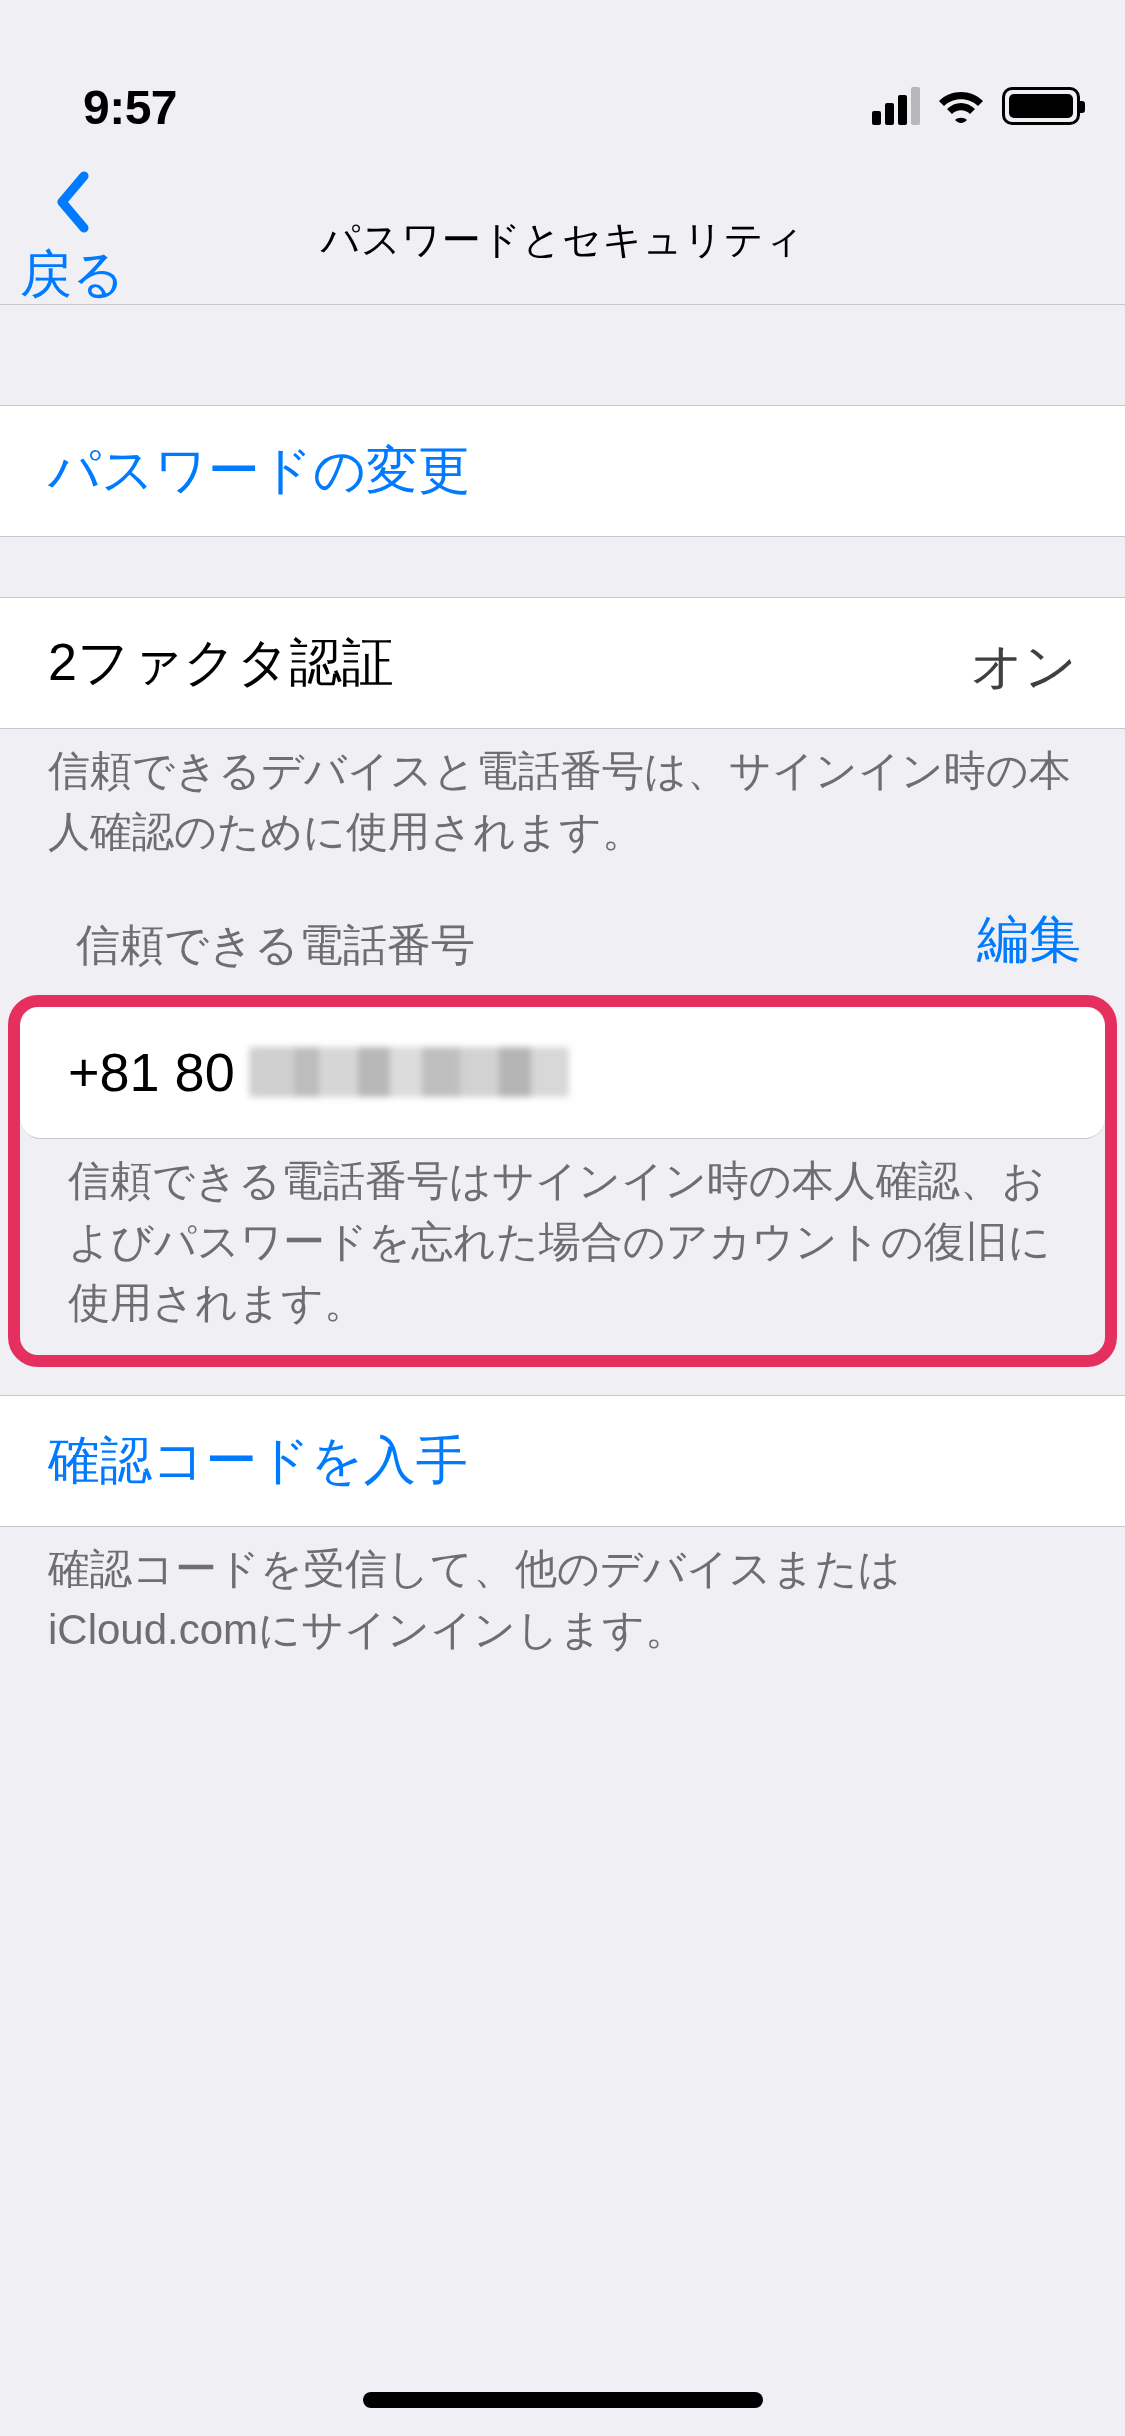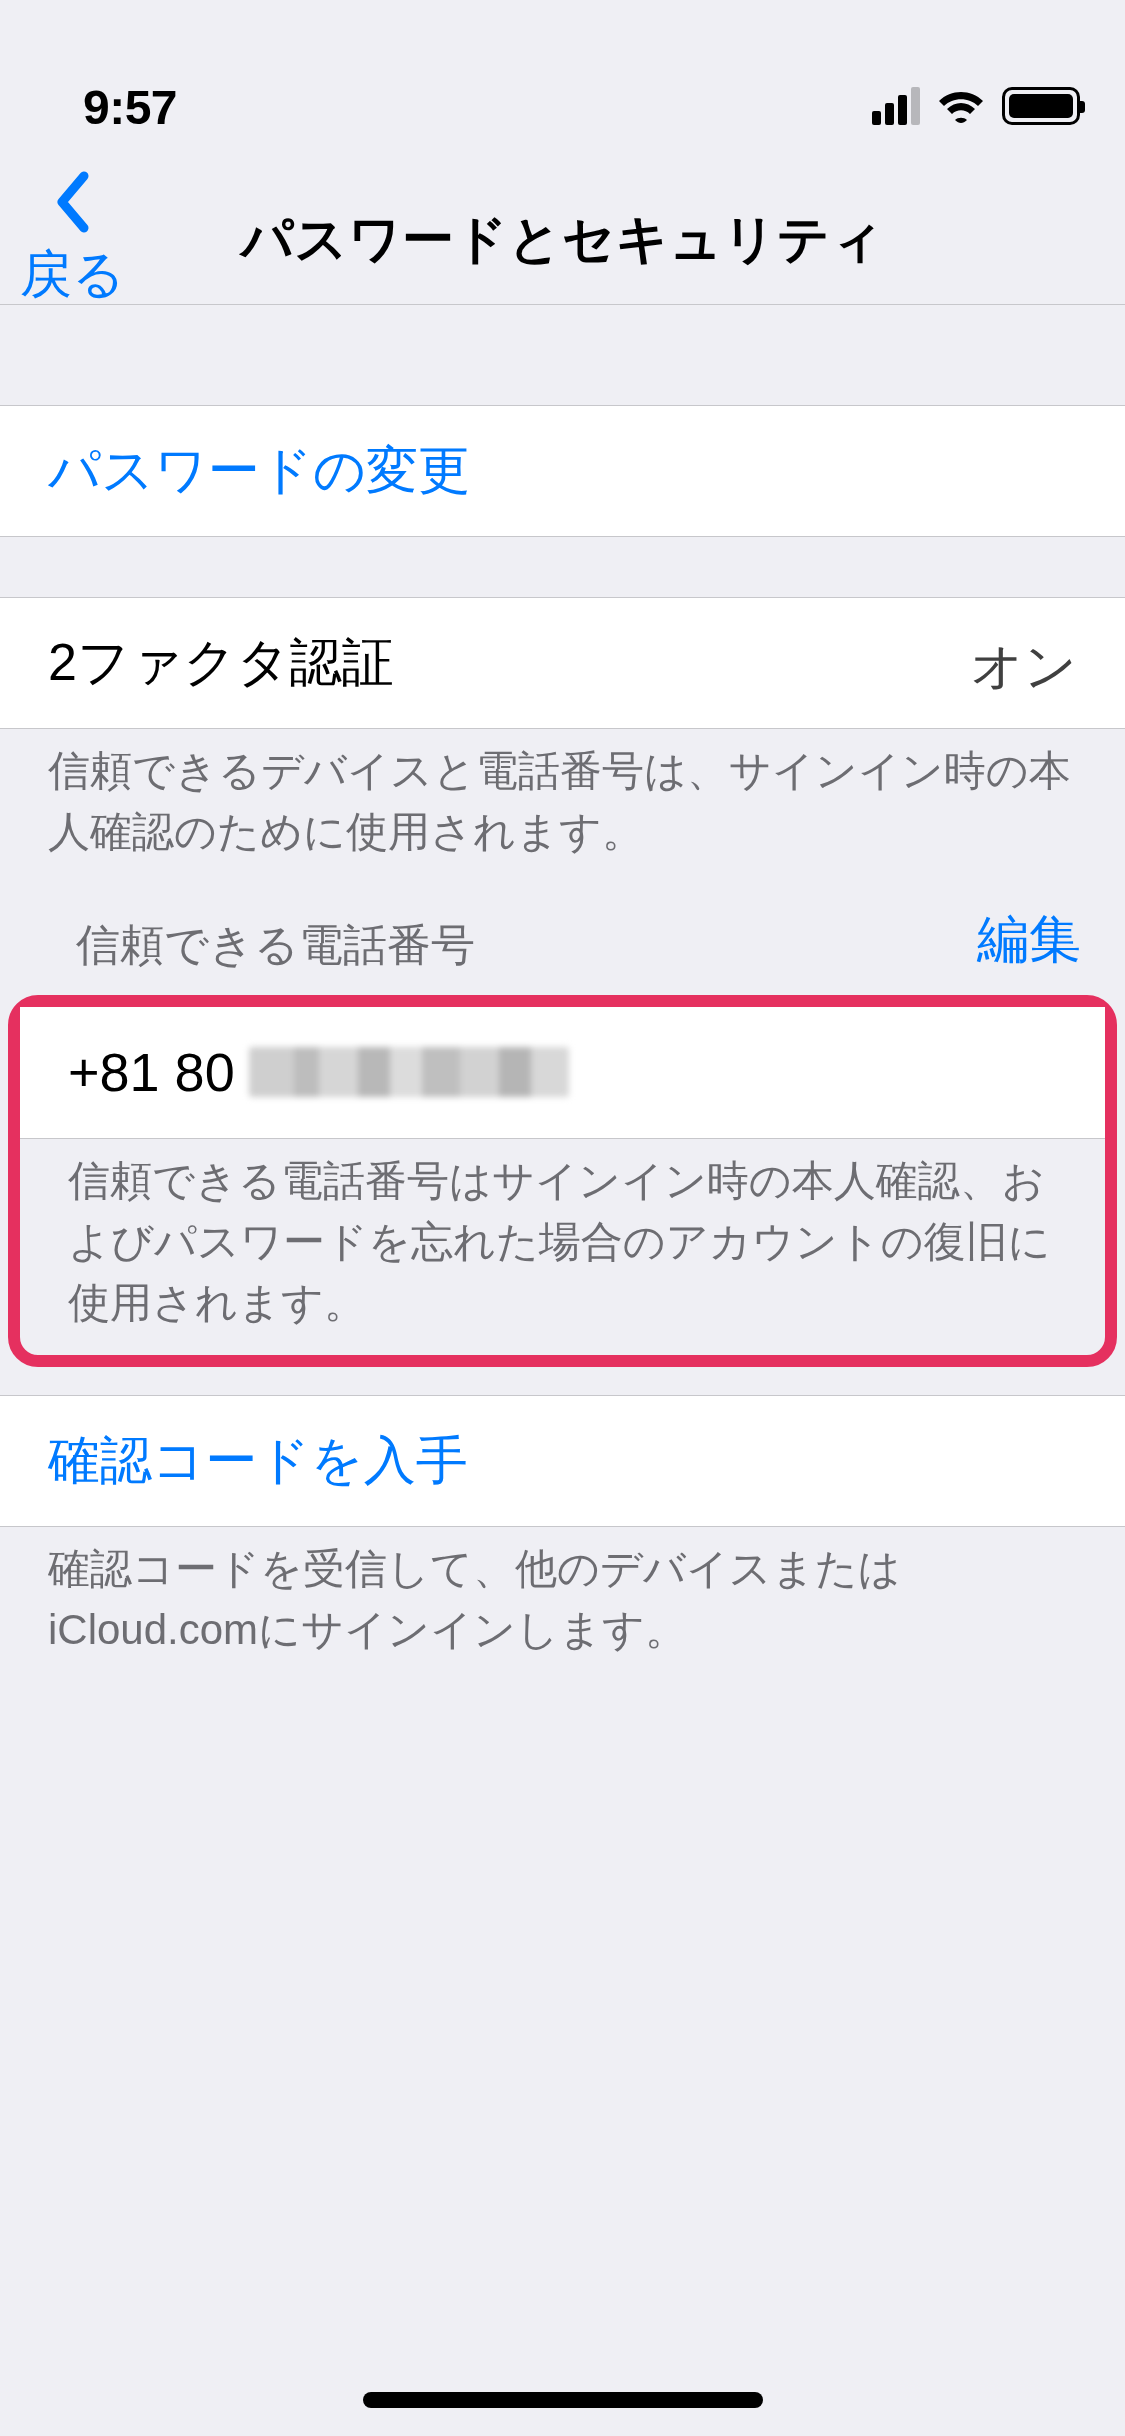--- a/index.html
+++ b/index.html
@@ -105,22 +105,22 @@
       left: 20px;
       display: flex;
       align-items: center;
       gap: 6px;
       color: #007aff;
       font-size: 52px;
       flex-direction: column;
     }
     .nav-back svg { display:block; }
     .nav-title {
-      font-size: 52px;
-      font-weight: 700;
+      font-size: 39px;
+      font-weight: 400;
       letter-spacing: 0.5px;
     }
 
     .content {
       flex: 1;
       display: flex;
       flex-direction: column;
     }
 
     .spacer-sm { height: 100px; }
@@ -174,20 +174,21 @@
     .phone-cell {
       background: #fff;
       min-height: 132px;
       display: flex;
       align-items: center;
       padding: 0 48px;
       font-size: 54px;
       font-weight: 400;
       gap: 14px;
       border-bottom: 1px solid #c7c7cb;
+      border-radius: 21px;
     }
     .censor {
       display: inline-block;
       width: 320px;
       height: 50px;
       background:
         linear-gradient(90deg,
           #cfcfcf 0 14%, #bdbdbd 14% 22%, #d6d6d6 22% 34%,
           #b8b8b8 34% 44%, #dcdcdc 44% 54%, #bfbfbf 54% 66%,
           #d2d2d2 66% 78%, #b5b5b5 78% 88%, #d8d8d8 88% 100%);

